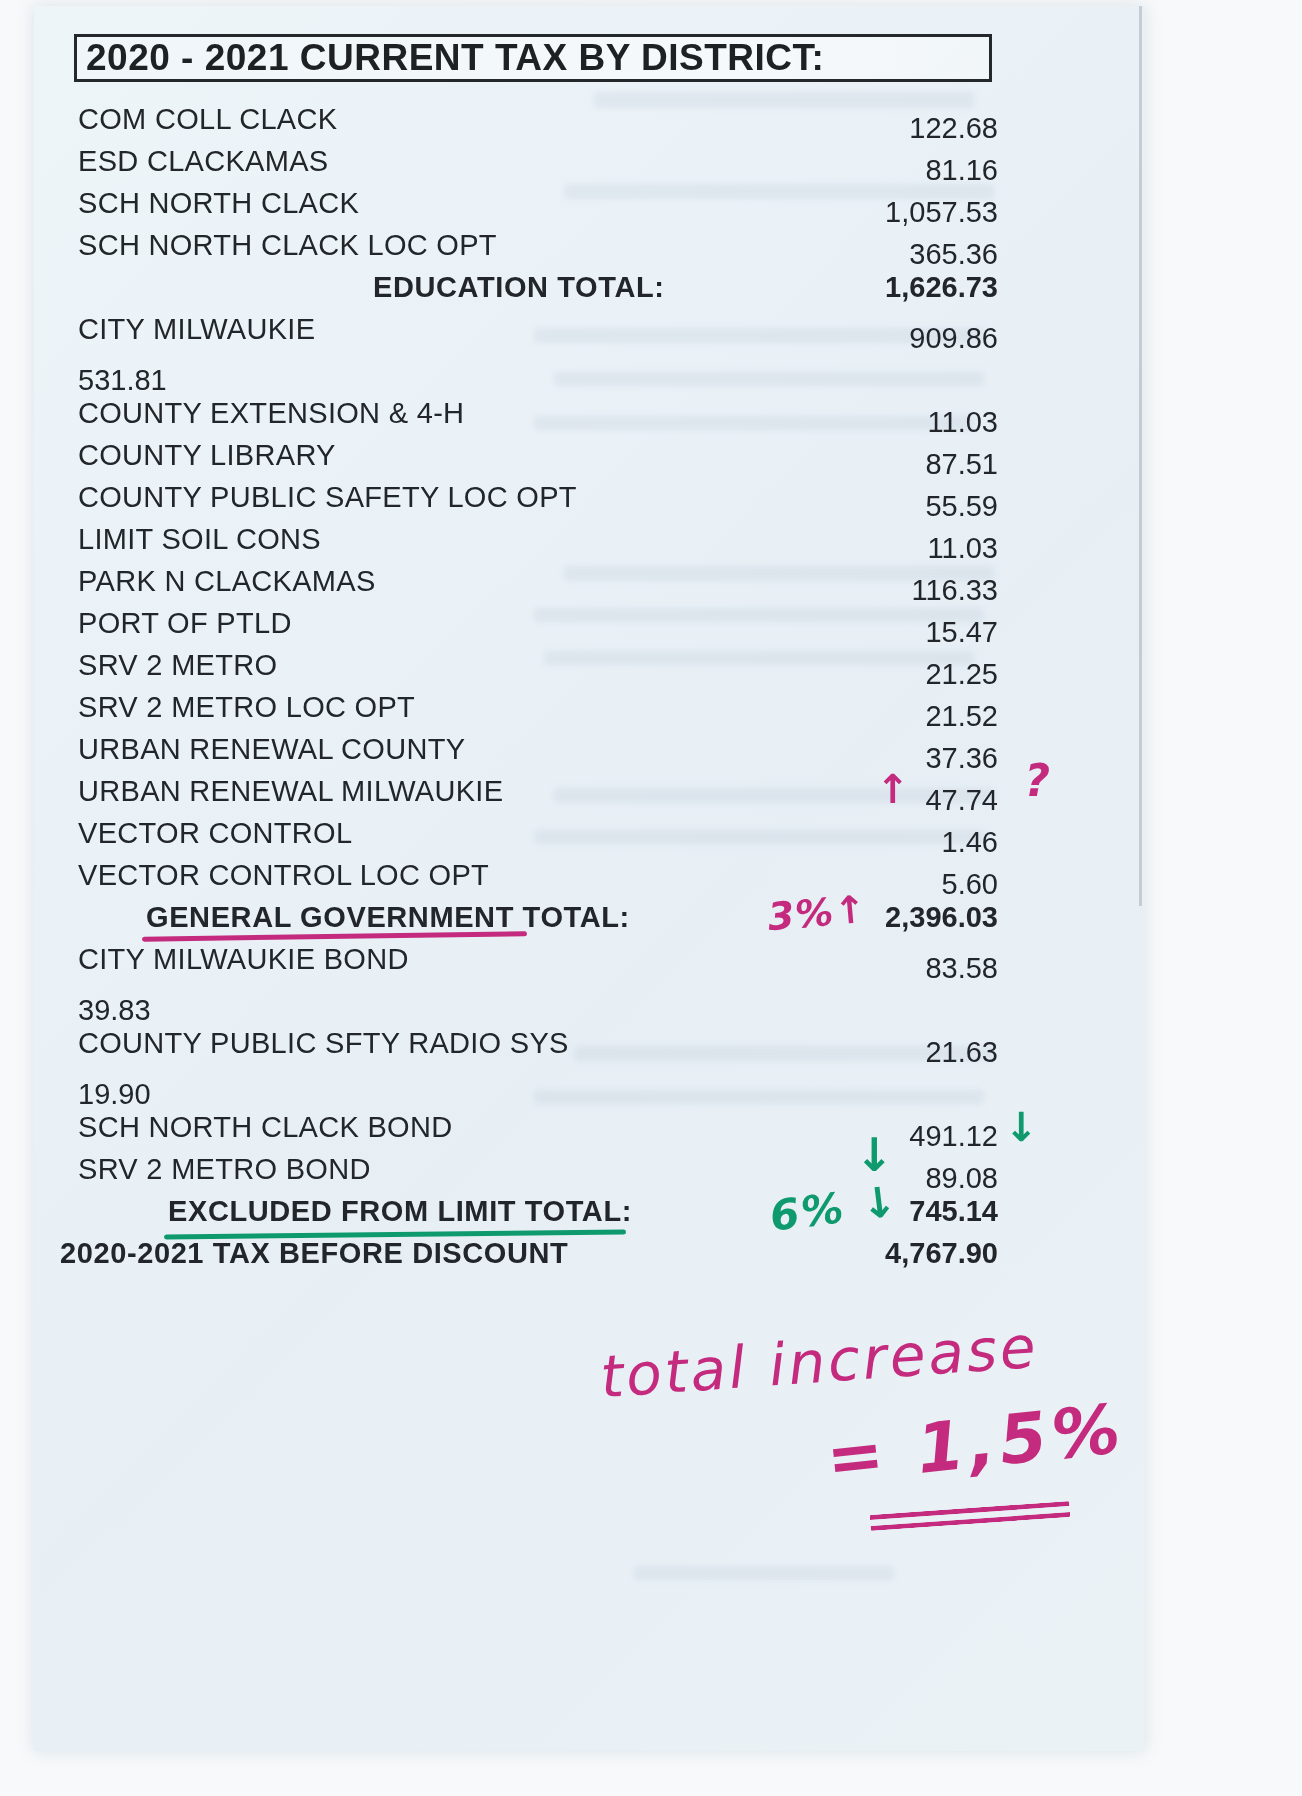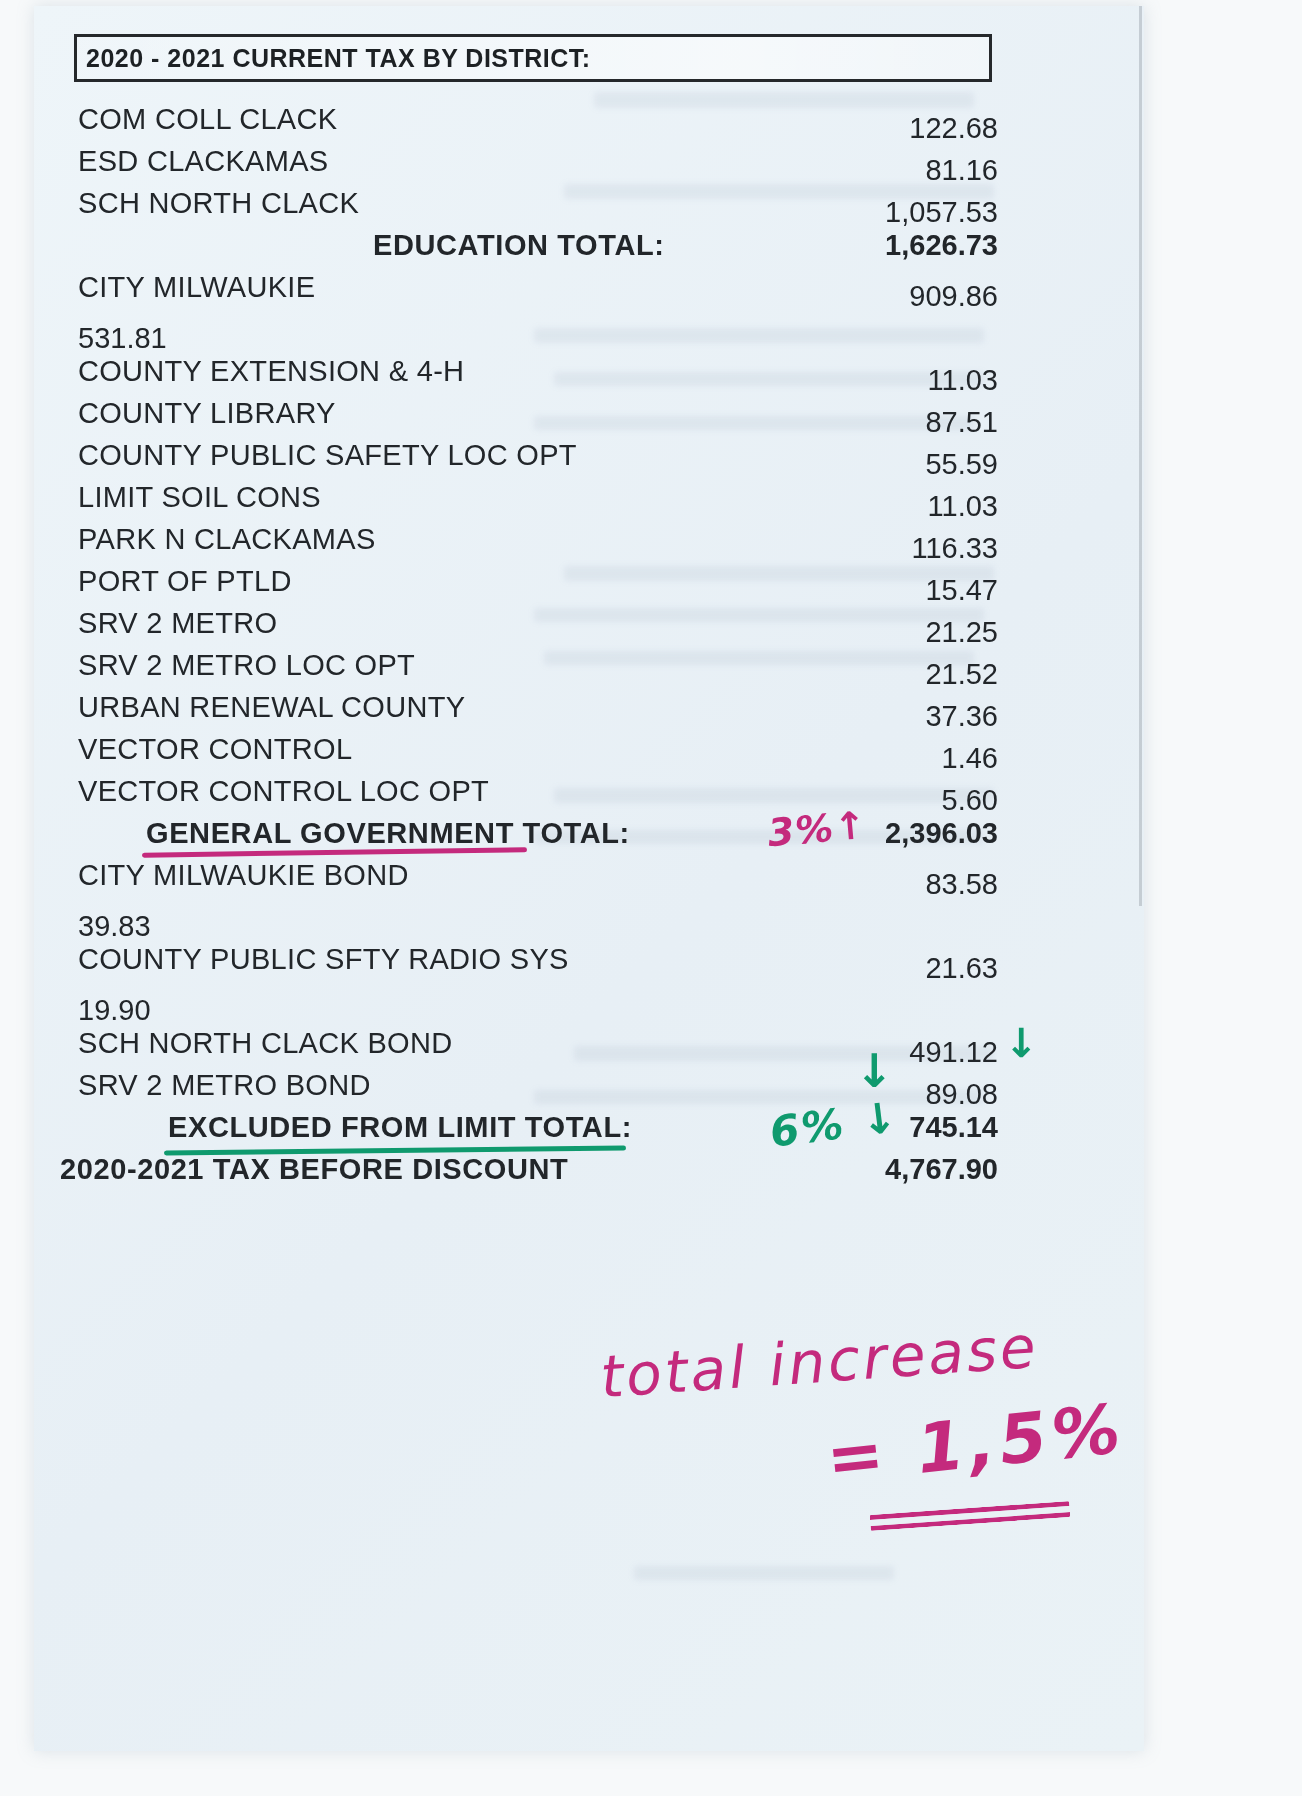--- a/index.html
+++ b/index.html
@@ -39,21 +39,21 @@
   }
   .title-box {
     position: absolute;
     left: 40px; top: 28px;
     width: 918px; height: 48px;
     border: 3px solid #25282b;
     background: linear-gradient(90deg, rgba(255,255,255,0.1) 0%, rgba(255,255,255,0.55) 72%, rgba(255,255,255,0.35) 100%);
   }
   .title-box .title-text {
     display: inline-block;
-    font-size: 25px;
+    font-size: 37px;
     font-weight: bold;
     color: #1d2124;
     line-height: 42px;
     padding-left: 9px;
     letter-spacing: 0.5px;
   }
   .rows {
     position: absolute;
     left: 44px; top: 92px;
     width: 920px;
@@ -177,20 +177,26 @@
         <span class="amount-cell">
           <span class="amount">81.16</span>
         </span>
       </div>
       <div class="row item row-3">
         <span class="label">SCH NORTH CLACK</span>
         <span class="amount-cell">
           <span class="amount">1,057.53</span>
         </span>
       </div>
+      <div class="row item row-4">
+        <span class="label">SCH NORTH CLACK LOC OPT</span>
+        <span class="amount-cell">
+          <span class="amount">365.36</span>
+        </span>
+      </div>
       <div class="row total row-5">
         <span class="label">EDUCATION TOTAL:</span>
         <span class="amount-cell">
           <span class="amount">1,626.73</span>
         </span>
       </div>
       <div class="row item row-6">
         <span class="label">CITY MILWAUKIE</span>
         <span class="amount-cell">
           <span class="amount">909.86</span>
@@ -246,20 +252,28 @@
       <div class="row item row-16">
         <span class="label">SRV 2 METRO LOC OPT</span>
         <span class="amount-cell">
           <span class="amount">21.52</span>
         </span>
       </div>
       <div class="row item row-17">
         <span class="label">URBAN RENEWAL COUNTY</span>
         <span class="amount-cell">
           <span class="amount">37.36</span>
+        </span>
+      </div>
+      <div class="row item row-18">
+        <span class="label">URBAN RENEWAL MILWAUKIE</span>
+        <span class="amount-cell">
+          <span class="pre hand ink-pink">↑</span>
+          <span class="amount">47.74</span>
+          <span class="post hand ink-pink">?</span>
         </span>
       </div>
       <div class="row item row-19">
         <span class="label">VECTOR CONTROL</span>
         <span class="amount-cell">
           <span class="amount">1.46</span>
         </span>
       </div>
       <div class="row item row-20">
         <span class="label">VECTOR CONTROL LOC OPT</span>

